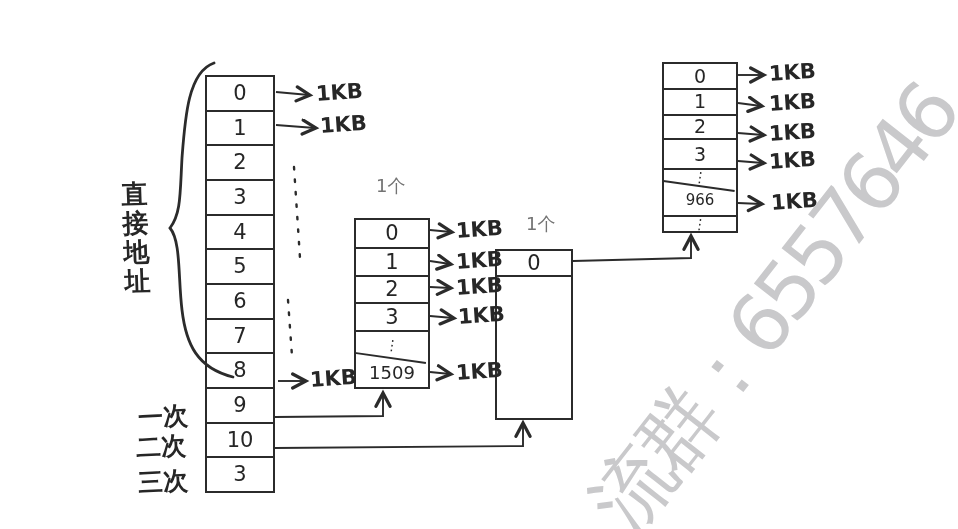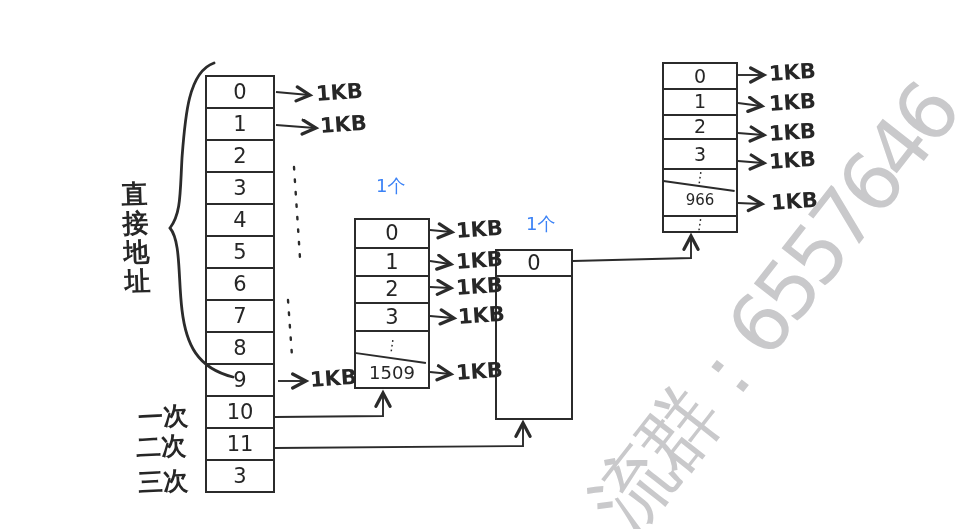--- a/index.html
+++ b/index.html
@@ -8,21 +8,21 @@
     background:#ffffff;color:#262626;
     font-family:"DejaVu Sans", sans-serif;
   }
   .tbl{position:absolute;border:2px solid #2b2b2b;display:flex;flex-direction:column;box-sizing:border-box;background:transparent}
   .cell{border-bottom:2px solid #2b2b2b;display:flex;align-items:center;justify-content:center;box-sizing:border-box;font-size:21px;line-height:1}
   .cell.last{border-bottom:none}
   .cell.f1{flex:1}
   .cell.empty{flex:1;border-bottom:none}
   .dots{font-size:14px;letter-spacing:0;transform:rotate(8deg)}
   .kb{position:absolute;font-size:21px;font-weight:600;white-space:nowrap;transform:rotate(-4deg);transform-origin:left center}
-  .redlbl{position:absolute;font-size:18px;color:#3b82f6;white-space:nowrap}
+  .redlbl{position:absolute;font-size:18px;color:#737373;white-space:nowrap}
   .vlabel{position:absolute;left:120px;top:180px;width:32px;font-size:26px;line-height:29px;word-break:break-all;text-align:center;font-weight:600;transform:rotate(-2deg)}
   .hlabel{position:absolute;font-size:25px;font-weight:600;white-space:nowrap;transform:rotate(-3deg)}
   .overlay{position:absolute;left:0;top:0;pointer-events:none}
   .wm{
     position:absolute;left:650px;top:448px;height:104px;line-height:104px;
     font-size:80px;letter-spacing:-6px;color:#c9c9cb;white-space:nowrap;
     transform:rotate(-52deg);transform-origin:left bottom;
     font-family:"DejaVu Sans", sans-serif;
   }
 </style>
@@ -67,21 +67,20 @@
   <div class="cell f1">1</div>
   <div class="cell f1">2</div>
   <div class="cell f1">3</div>
   <div class="cell f1">4</div>
   <div class="cell f1">5</div>
   <div class="cell f1">6</div>
   <div class="cell f1">7</div>
   <div class="cell f1">8</div>
   <div class="cell f1">9</div>
   <div class="cell f1">10</div>
-  <div class="cell f1">11</div>
   <div class="cell f1 last">3</div>
 </div>
 
 <div class="tbl" style="left:354px;top:218px;width:76px;height:171px;">
   <div class="cell" style="height:29px">0</div>
   <div class="cell" style="height:28px">1</div>
   <div class="cell" style="height:27px">2</div>
   <div class="cell" style="height:28px">3</div>
   <div class="cell dots" style="height:27px">⋮</div>
   <div class="cell last" style="flex:1;font-size:18px">1509</div>

